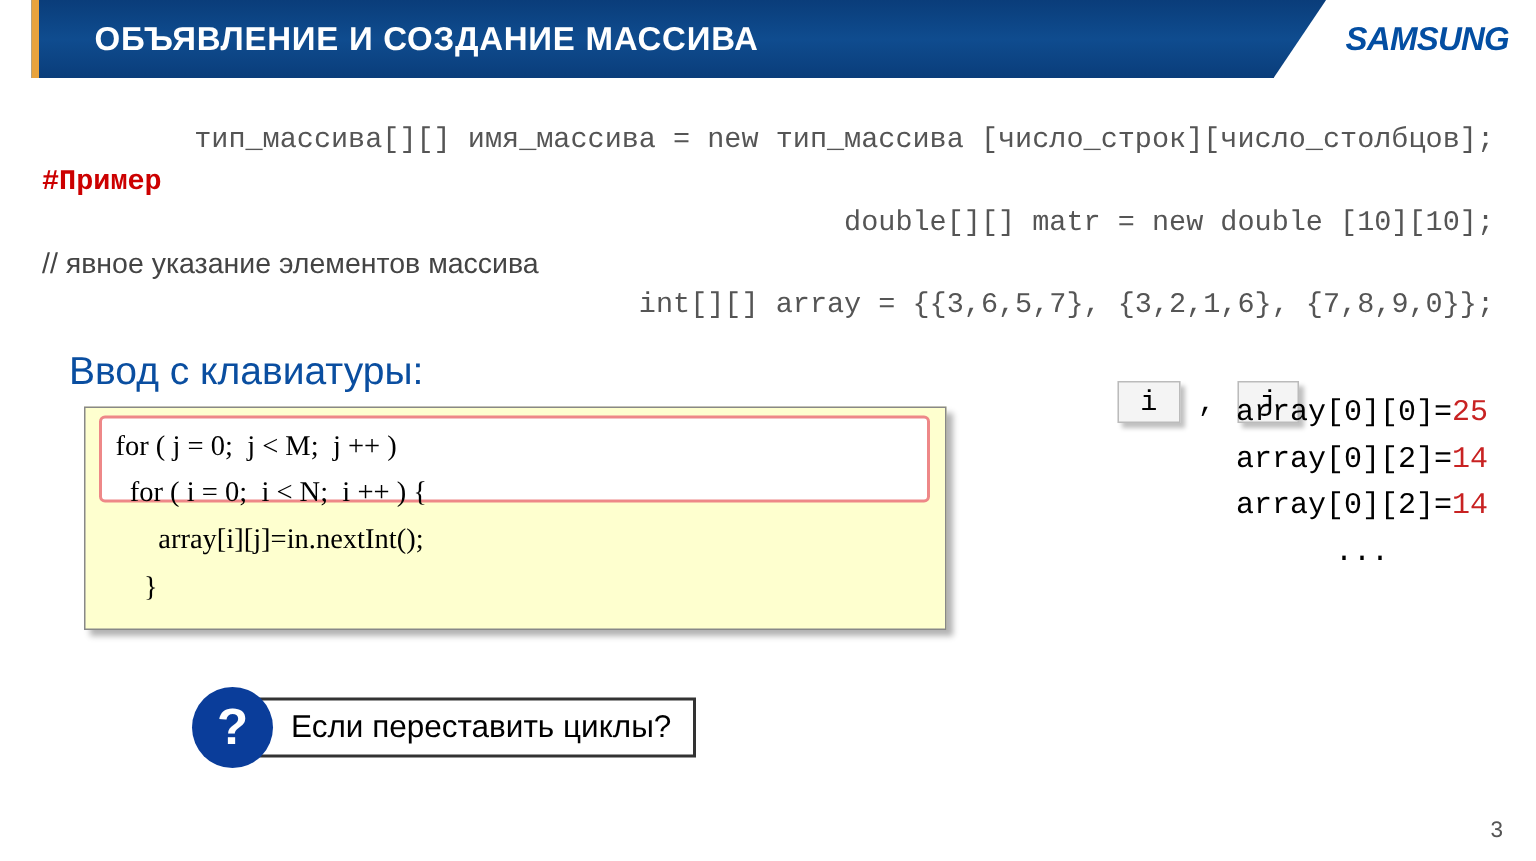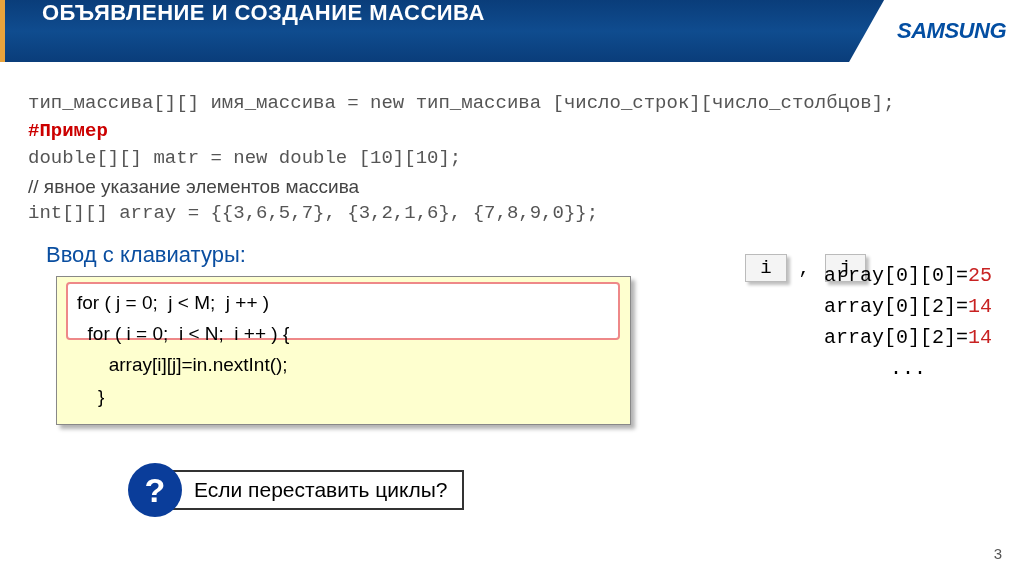--- a/index.html
+++ b/index.html
@@ -1,35 +1,35 @@
 <!DOCTYPE html>
 <html><head>
 <meta charset="utf-8">
 <style>
 * { margin: 0; padding: 0; box-sizing: border-box; }
 body { width: 1024px; height: 574px; background: #fff; font-family: Arial, sans-serif; position: relative; overflow: hidden; }
 
-.header { height: 62px; background: linear-gradient(to bottom, #0a3d7a 0%, #0f4c8f 50%, #0a3d7a 100%); position: relative; display: flex; align-items: flex-start; }
+.header { height: 52px; background: linear-gradient(to bottom, #0a3d7a 0%, #0f4c8f 50%, #0a3d7a 100%); position: relative; display: flex; align-items: center; margin-left: 21px; }
 .header-accent { position: absolute; left: 0; top: 0; width: 5px; height: 100%; background: #e8a33d; }
 .header-title { color: #fff; font-size: 22px; font-weight: bold; margin-left: 42px; letter-spacing: 0.5px; }
 .header-right { position: absolute; right: 0; top: 0; height: 100%; display: flex; align-items: center; background: #fff; clip-path: polygon(35px 0, 100% 0, 100% 100%, 0 100%); padding-left: 48px; padding-right: 18px; }
 .header-right::before { content: ''; position: absolute; right: 0; bottom: -6px; width: 245px; height: 6px; background: #0a3d7a; }
 .samsung-text { font-family: Arial, sans-serif; font-size: 22px; font-weight: bold; color: #034ea2; letter-spacing: -0.5px; font-style: italic; }
 
 .content { padding: 28px 28px 0 28px; }
 
 .mono { font-family: 'Courier New', monospace; font-size: 19px; line-height: 1.45; }
-.gray { color: #555; }
+.gray { color: #555; text-align: right; }
 .red { color: #c00; font-weight: bold; font-family: Liberation Mono, monospace; }
 .comment { font-family: Arial, sans-serif; color: #444; }
 
-.section-title { color: #0a4ea0; font-size: 22px; font-weight: 400; margin: 14px 0 8px 18px; }
+.section-title { color: #0a4ea0; font-size: 26px; font-weight: 400; margin: 14px 0 8px 18px; }
 
 .code-area { position: relative; margin-left: 28px; }
-.code-yellow { background: #feffcf; border: 1px solid #888; width: 575px; padding: 10px 20px 12px 20px; box-shadow: 4px 4px 4px rgba(0,0,0,0.3); font-family: Liberation Sans, sans-serif; font-size: 19px; line-height: 1.65; }
+.code-yellow { background: #feffcf; border: 1px solid #888; width: 575px; padding: 10px 20px 12px 20px; box-shadow: 4px 4px 4px rgba(0,0,0,0.3); font-family: Liberation Serif, serif; font-size: 19px; line-height: 1.65; }
 .code-highlight { position: absolute; left: 10px; top: 6px; width: 554px; height: 58px; background: #fff; border: 2px solid #e88; border-radius: 4px; z-index: 1; }
 .code-yellow-inner { position: relative; z-index: 2; }
 
 .right-col { position: absolute; right: 32px; top: 260px; font-family: 'Courier New', monospace; font-size: 20px; line-height: 1.55; text-align: left; }
 .right-col .num { color: #c82222; }
 
 .tabs { position: absolute; right: 158px; top: 254px; display: flex; gap: 38px; font-family: 'Courier New', monospace; font-size: 19px; }
 .tab { background: #f4f4f4; border: 1px solid #bbb; padding: 2px 14px; box-shadow: 3px 3px 3px rgba(0,0,0,0.25); }
 .comma-sep { position: absolute; right: 214px; top: 258px; font-family: 'Courier New', monospace; font-size: 19px; }
 

